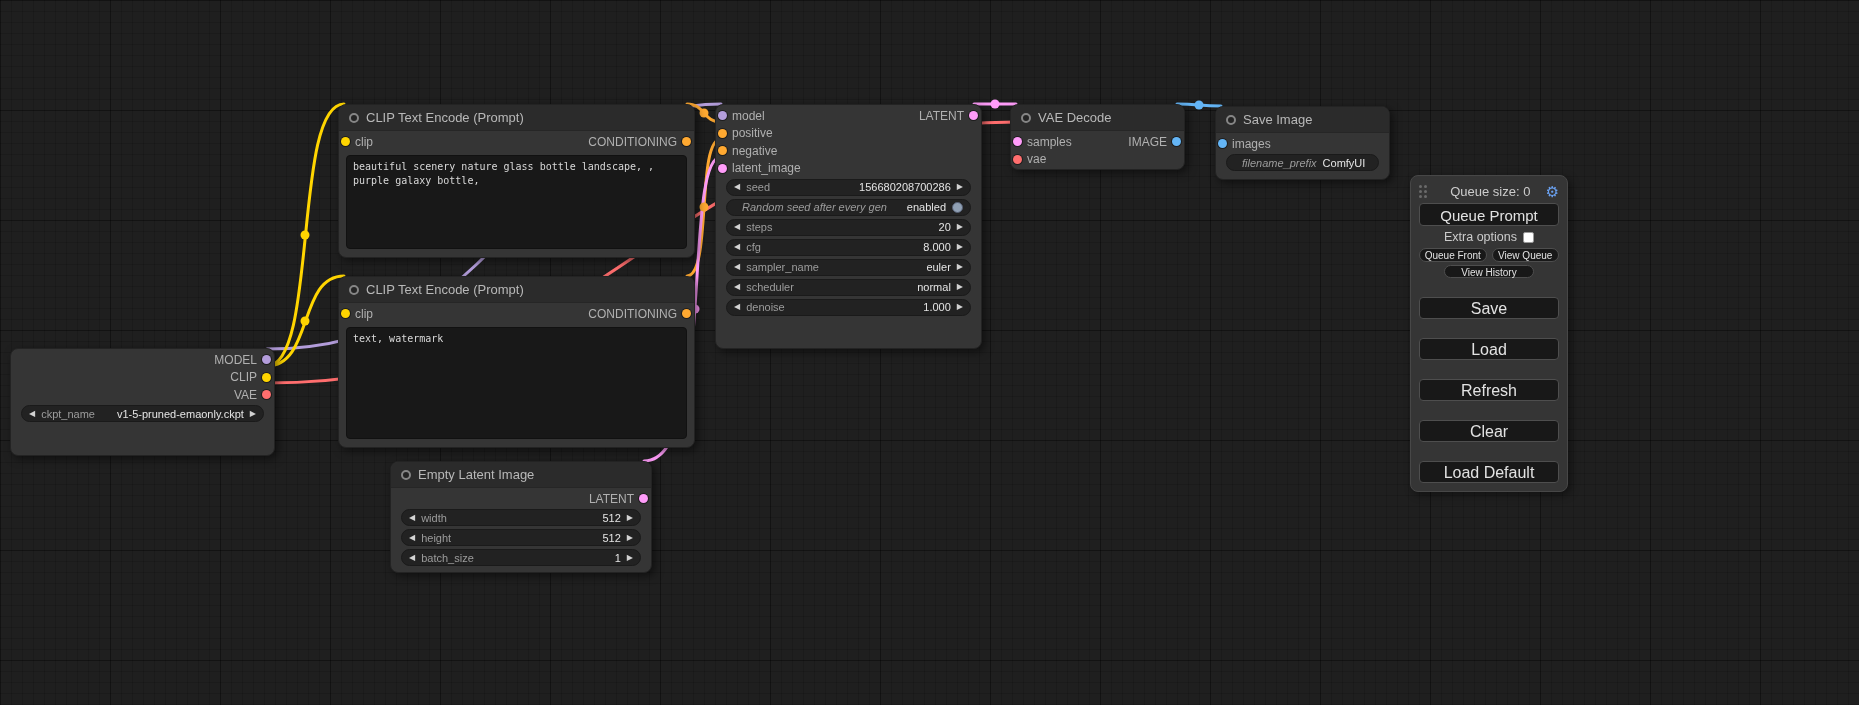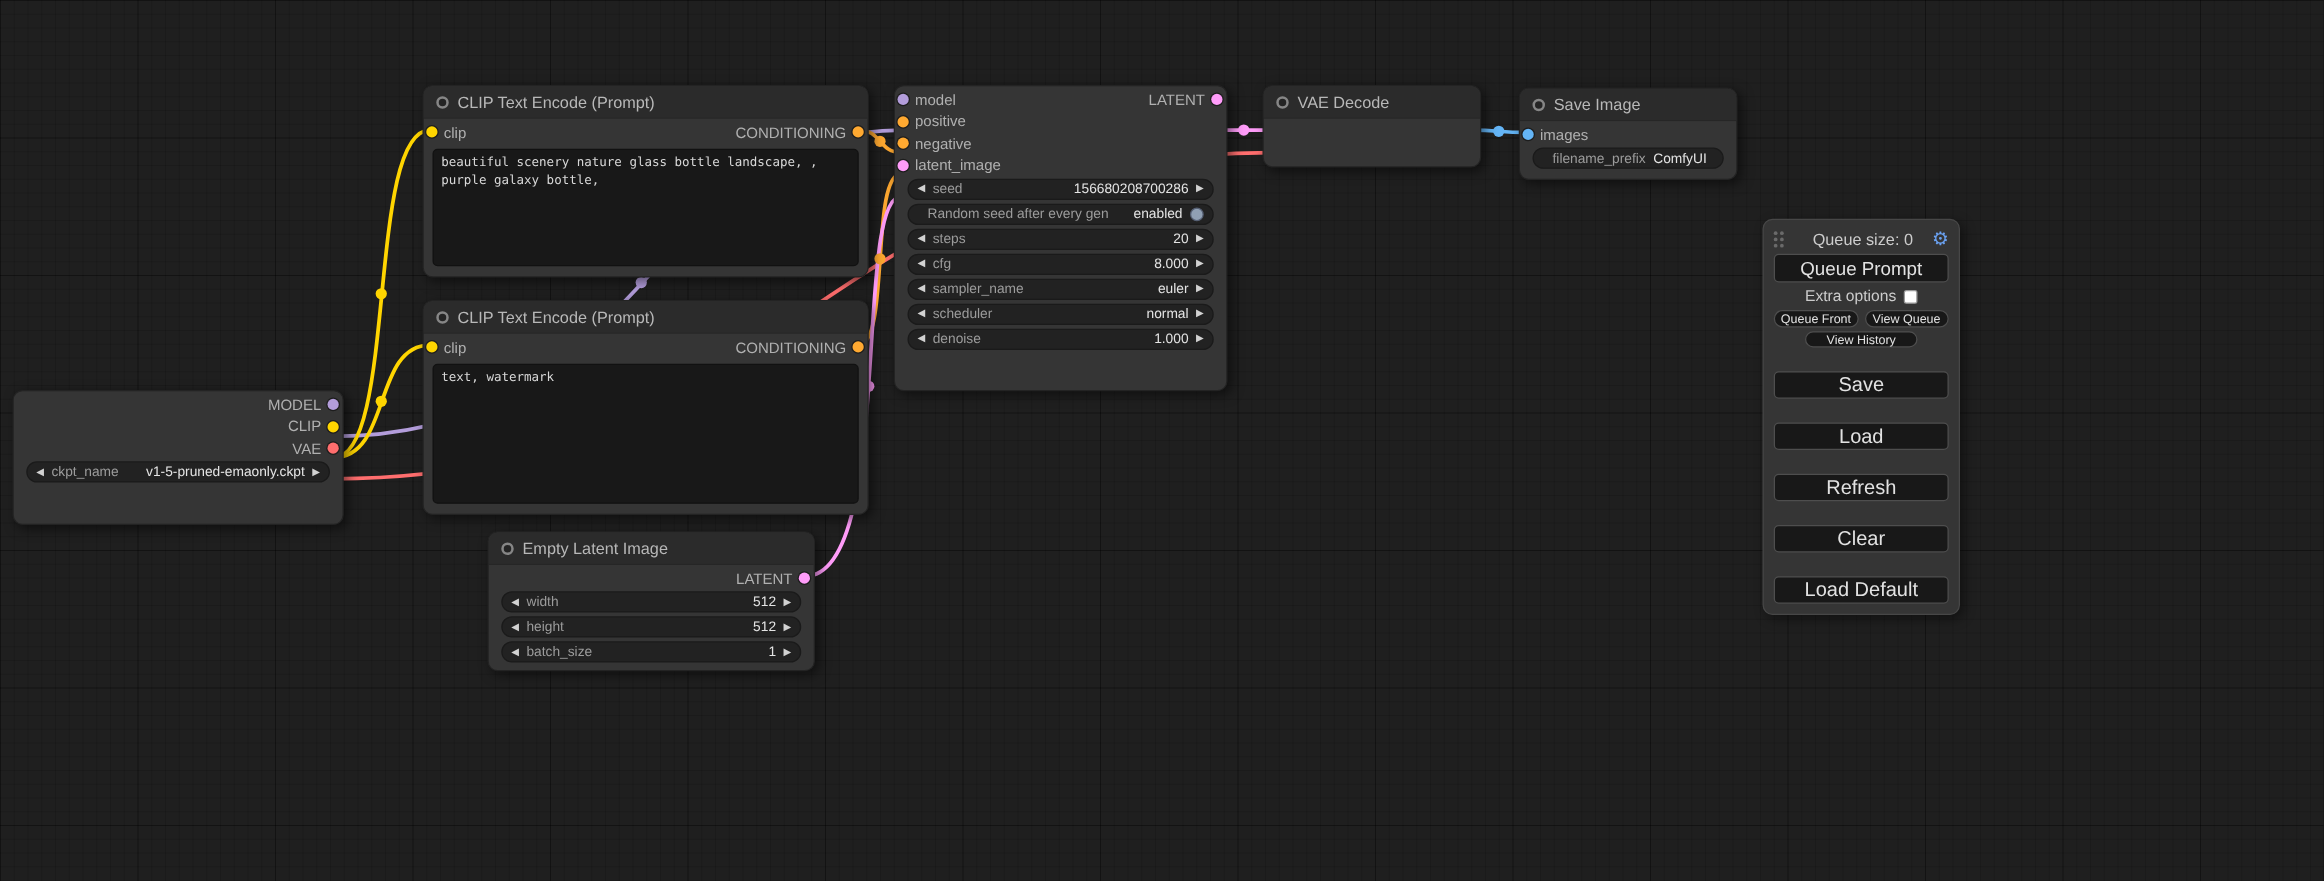--- a/index.html
+++ b/index.html
@@ -15,20 +15,21 @@
     background-size: 110px 110px, 110px 110px, 11px 11px, 11px 11px;
   }
   #wires { position:absolute; left:0; top:0; z-index:1; pointer-events:none; }
   #wires path { fill:none; stroke-width:3; stroke-linecap:round; }
 
   .node {
     position:absolute; z-index:2; box-sizing:border-box;
     display:flex; flex-direction:column;
     background:#353535; border:1px solid #232323; border-radius:8px;
     box-shadow:3px 3px 9px rgba(0,0,0,0.5);
+    margin-top:36px;
   }
   .node-header {
     flex:0 0 25px; height:25px; display:flex; align-items:center; gap:7px;
     padding:0 10px; background:#2b2b2b; border-radius:7px 7px 0 0;
     border-bottom:1px solid #262626; cursor:default;
   }
   .collapse-dot {
     width:10px; height:10px; box-sizing:border-box; border-radius:50%;
     border:2.5px solid #868686; background:#242424; flex:0 0 auto;
   }
@@ -46,21 +47,21 @@
   .slot-dot.out { right:3px; }
 
   .widget {
     flex:0 0 17px; height:17px; box-sizing:border-box; margin:1.5px 10px;
     background:#222222; border:1px solid #1a1a1a; border-radius:9px;
     display:flex; align-items:center; padding:0 7px; font-size:11px; cursor:pointer;
   }
   .ks .widget { margin:1.5px 10px; }
   .warrow { color:#d2d2d2; font-size:8px; line-height:1; flex:0 0 auto; }
   .wlabel { color:#9c9c9c; margin:0 6px; white-space:nowrap; }
-  .wlabel.noarrow { margin-left:8px; }
+  .wlabel.noarrow { margin-left:8px;font-style:italic; }
   .wvalue { color:#e4e4e4; margin-left:auto; margin-right:6px; white-space:nowrap; }
   .knob { width:11px; height:11px; border-radius:50%; border:1px solid #566074; box-sizing:border-box; flex:0 0 auto; }
 
   .prompt-text {
     flex:1; margin:4px 7px 8px; background:#181818; border:1px solid #111111;
     border-radius:4px; padding:4px 6px; overflow:hidden;
     font-family:"DejaVu Sans Mono", monospace; font-size:10px; line-height:1.4;
     color:#d8d8d8; white-space:pre-wrap; word-break:break-word; cursor:text;
   }
 
@@ -262,20 +263,32 @@
       <span class="wvalue">1.000</span>
       <span class="warrow">▶</span>
     </div>
   </div>
 
   <div class="node" style="left:1010px;top:68px;width:175px;height:66px">
     <div class="node-header">
       <span class="collapse-dot"></span>
       <span class="node-title">VAE Decode</span>
     </div>
+    <div class="slots">
+      <div class="srow">
+        <span class="slot-dot in" style="background-color: rgb(255, 156, 249);"></span>
+        <span class="in-label">samples</span>
+        <span class="out-label">IMAGE</span>
+        <span class="slot-dot out" style="background-color: rgb(100, 181, 246);"></span>
+      </div>
+      <div class="srow">
+        <span class="slot-dot in" style="background-color: rgb(255, 110, 110);"></span>
+        <span class="in-label">vae</span>
+      </div>
+    </div>
   </div>
 
   <div class="node" style="left:1215px;top:70px;width:175px;height:74px">
     <div class="node-header">
       <span class="collapse-dot"></span>
       <span class="node-title">Save Image</span>
     </div>
     <div class="slots">
       <div class="srow">
         <span class="slot-dot in" style="background-color: rgb(100, 181, 246);"></span>

